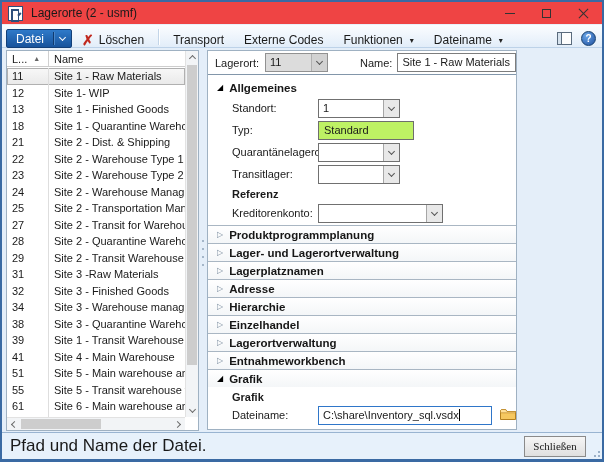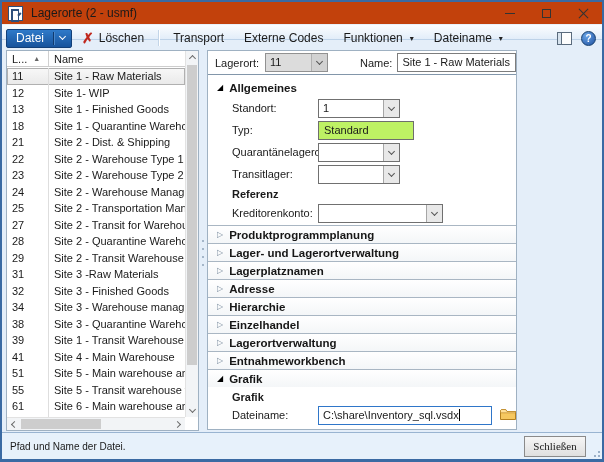--- a/index.html
+++ b/index.html
@@ -5,43 +5,43 @@
   * { margin:0; padding:0; box-sizing:border-box; }
   html,body { background:#cfd8e2; }
   body { font-family:"Liberation Sans", sans-serif; }
 
   .win { position:relative; width:604px; height:462px;
          border:2px solid #3a6aa3; border-bottom-width:3px;
          background:#e4eef9; overflow:hidden; }
 
   
   .titlebar { position:absolute; left:0; top:0; width:600px; height:22px;
-              background:#c2410c; display:flex; align-items:center; }
+              background:#ef4444; display:flex; align-items:center; }
   .app-icon { width:15px; height:15px; margin:0 8px 0 6px; border:1px solid #2d4f7c;
               background:#fff; position:relative; flex:0 0 auto; }
   .app-icon::before { content:""; position:absolute; left:2px; top:2px; width:5px; height:9px;
               border:2px solid #2d4f7c; border-right-width:1px; }
   .app-icon::after { content:""; position:absolute; right:2px; top:3px; width:4px; height:4px;
               border-bottom:2px solid #2d4f7c; transform:rotate(-45deg); }
   .title-text { font-size:12px; color:#1a1a1a; }
   .cap-btns { margin-left:auto; display:flex; height:22px; }
   .cap-btn { width:37px; height:22px; display:flex; align-items:center; justify-content:center; }
   .glyph-min { width:10px; height:0; border-top:1px solid #333; }
   .glyph-max { width:9px; height:9px; border:1px solid #333; }
   .glyph-close { position:relative; width:11px; height:11px; }
   .glyph-close::before,.glyph-close::after { content:""; position:absolute; left:5px; top:-1px;
               width:1px; height:13px; background:#333; }
   .glyph-close::before { transform:rotate(45deg); }
   .glyph-close::after { transform:rotate(-45deg); }
 
   
-  .toolbar { position:absolute; left:0; top:22px; width:600px; height:16px;
+  .toolbar { position:absolute; left:0; top:22px; width:600px; height:24px;
              background:linear-gradient(#fbfdff,#e2edf9);
              border-top:1px solid #e8f1fa; border-bottom:1px solid #bdd2e8;
-             display:flex; align-items:center; padding:12px 6px 0 4px; }
+             display:flex; padding:4px 6px 0 4px; }
   .file-btn { height:19px; border:1px solid #123f78; border-radius:2px;
               background:linear-gradient(#2f7ac9,#17539c);
               color:#fff; font-size:12px; display:flex; align-items:center; padding:0 6px 0 9px; }
   .file-btn .divider { width:1px; height:13px; background:#0f3a6e; margin:0 6px 0 9px;
               box-shadow:1px 0 0 #4a87c9; }
   .chev { width:5px; height:5px; border-right:1.6px solid #444; border-bottom:1.6px solid #444;
           transform:rotate(45deg); display:inline-block; }
   .chev.white { border-color:#fff; margin-top:-3px; }
   .tb-btn { display:flex; align-items:center; gap:5px; font-size:12px; color:#1a1a1a;
             padding:0 10px; height:22px; }
@@ -121,21 +121,21 @@
   .gl-col { font-size:8px; color:#7c8ea0; line-height:8px; }
   .collapsed-group { border-top:1px solid #a9b6c3; background:linear-gradient(#ffffff,#f4f6f8); }
   .field-row { position:absolute; display:flex; }
   .bold { font-weight:bold; }
 
   .folder-btn { width:19px; height:16px; display:flex; align-items:center; justify-content:center; }
 
   
   .status { position:absolute; left:0; top:430px; width:600px; height:27px;
             background:#e7f1fb; border-top:1px solid #99b4d1; display:flex; align-items:center; }
-  .status-text { font-size:10px; color:#1a1a1a; margin-left:8px; }
+  .status-text { font-size:17px; color:#1a1a1a; margin-left:8px; }
   .close-btn { margin-left:auto; margin-right:16px; width:62px; height:21px;
                border:1px solid #8a8a8a; background:linear-gradient(#f6f6f6,#dfdfdf);
                font-size:11px; color:#1a1a1a; display:flex; align-items:center; justify-content:center;font-family:Liberation Serif, serif; }
   .grip { position:absolute; right:2px; bottom:2px; width:10px; height:10px; }
   .grip i { position:absolute; width:2px; height:2px; background:#9ab0c8; }
   .grip i:nth-child(1){ right:0; bottom:0; }
   .grip i:nth-child(2){ right:4px; bottom:0; }
   .grip i:nth-child(3){ right:0; bottom:4px; }
 </style>
 </head>

